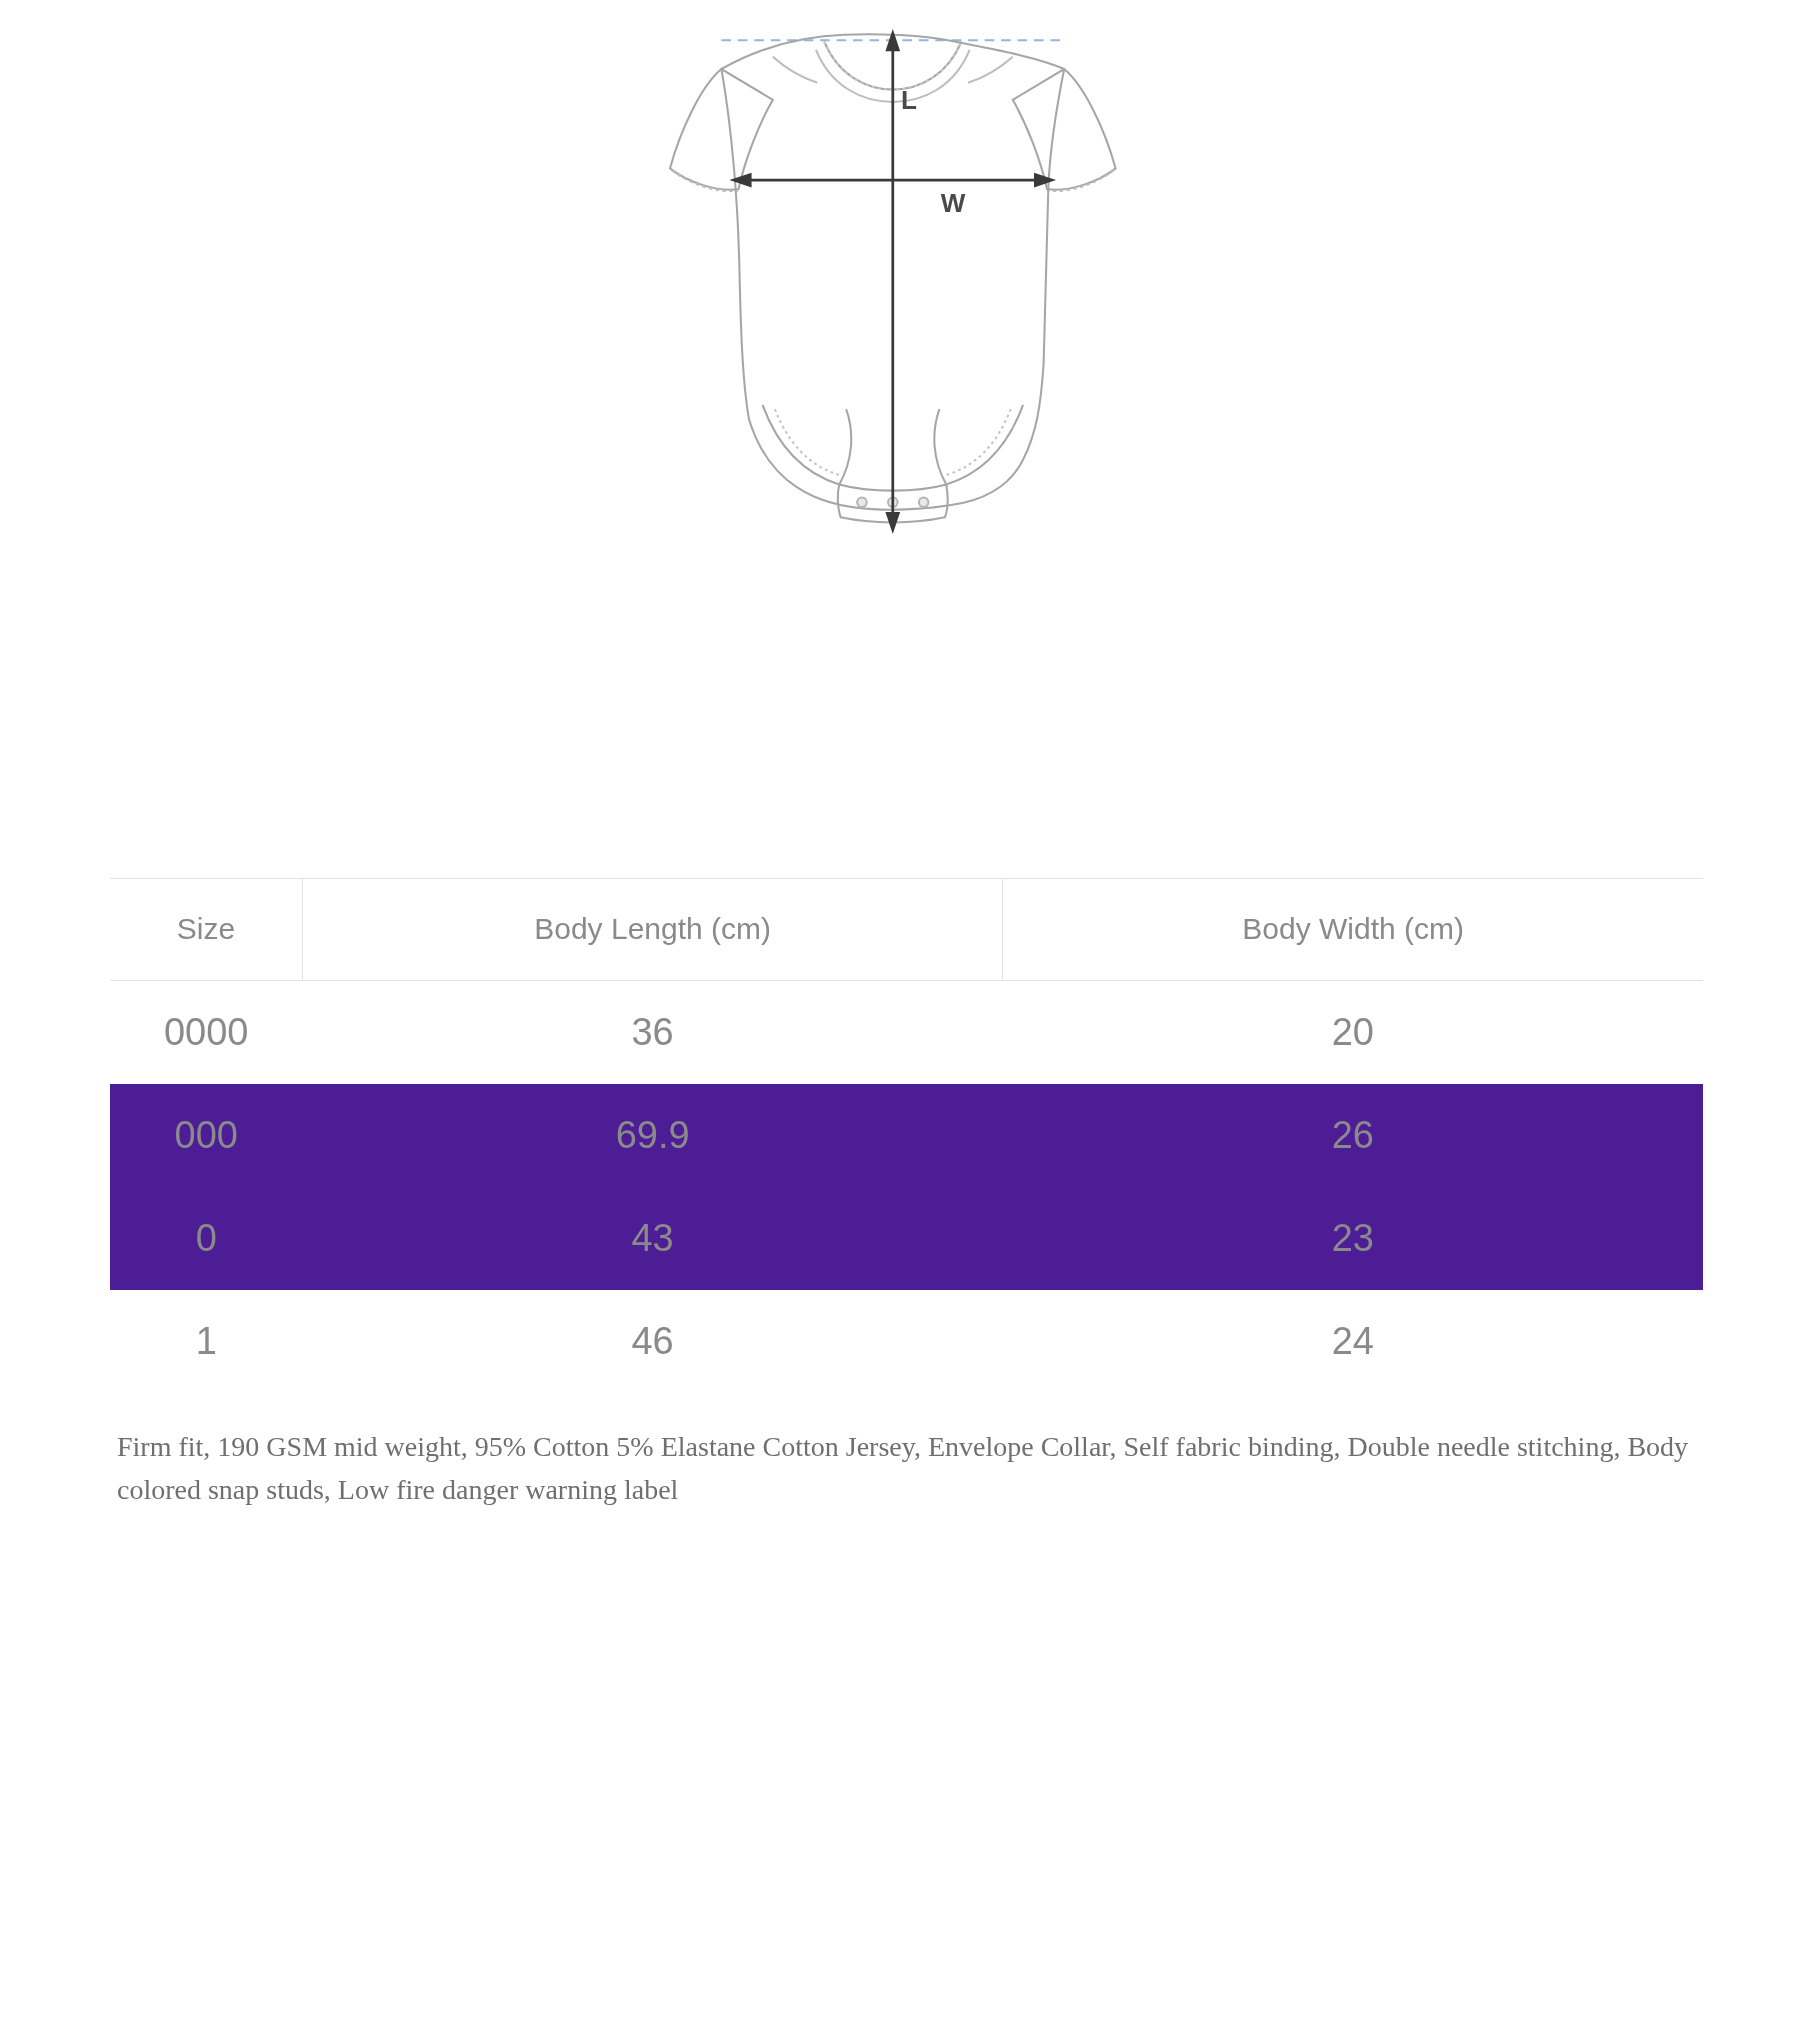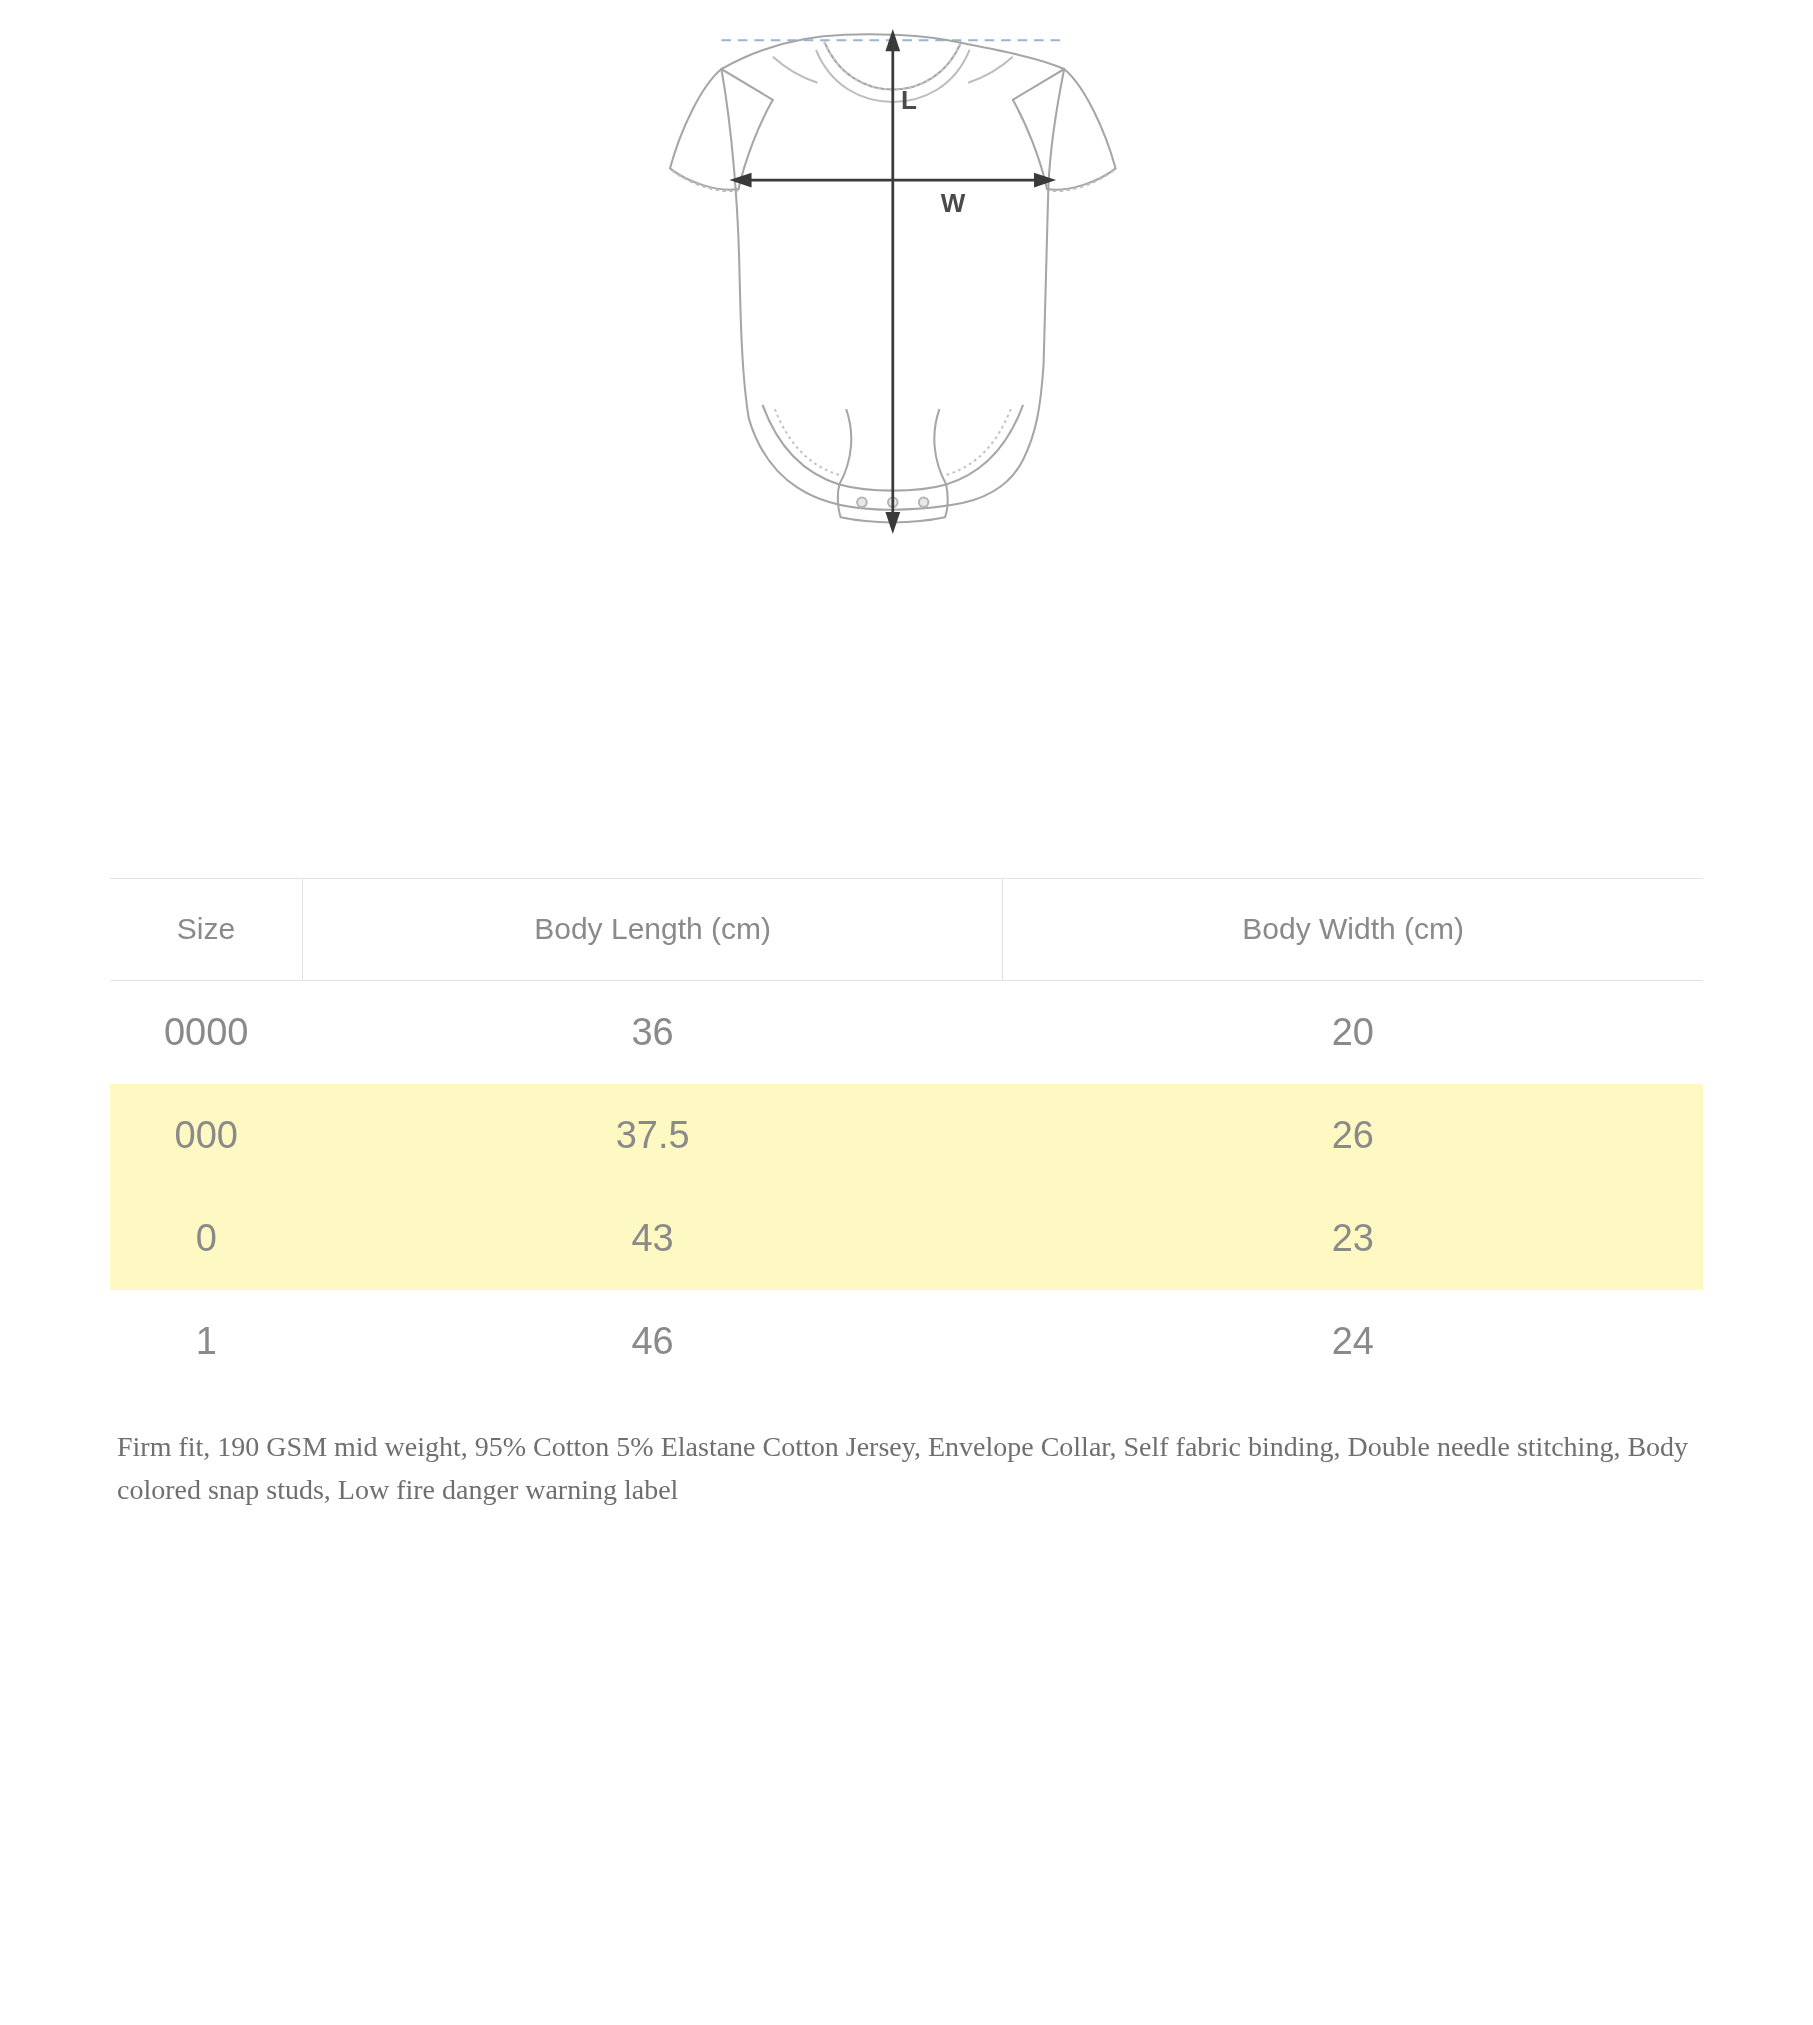--- a/index.html
+++ b/index.html
@@ -67,21 +67,21 @@
     border-right: 1.4px solid #e2e2e2;
   }
   table.size-table tbody td {
     font-size: 38px;
     color: #8a8a8a;
     text-align: center;
     padding: 30px 0;
     border: none;
   }
   table.size-table tbody tr.alt td {
-    background: #fef9c3;
+    background: #4c1d95;
   }
 
   
   .description {
     padding: 25px 117px 0 117px;
     font-size: 28px;
     line-height: 1.55;
     color: #6f6f6f;
     font-family: "Liberation Serif", serif;
   }
@@ -163,21 +163,21 @@
         </tr>
       </thead>
       <tbody>
         <tr>
           <td>0000</td>
           <td>36</td>
           <td>20</td>
         </tr>
         <tr class="alt">
           <td>000</td>
-          <td>37.5</td>
+          <td>69.9</td>
           <td>26</td>
         </tr>
         <tr class="alt">
           <td>0</td>
           <td>43</td>
           <td>23</td>
         </tr>
         <tr>
           <td>1</td>
           <td>46</td>

